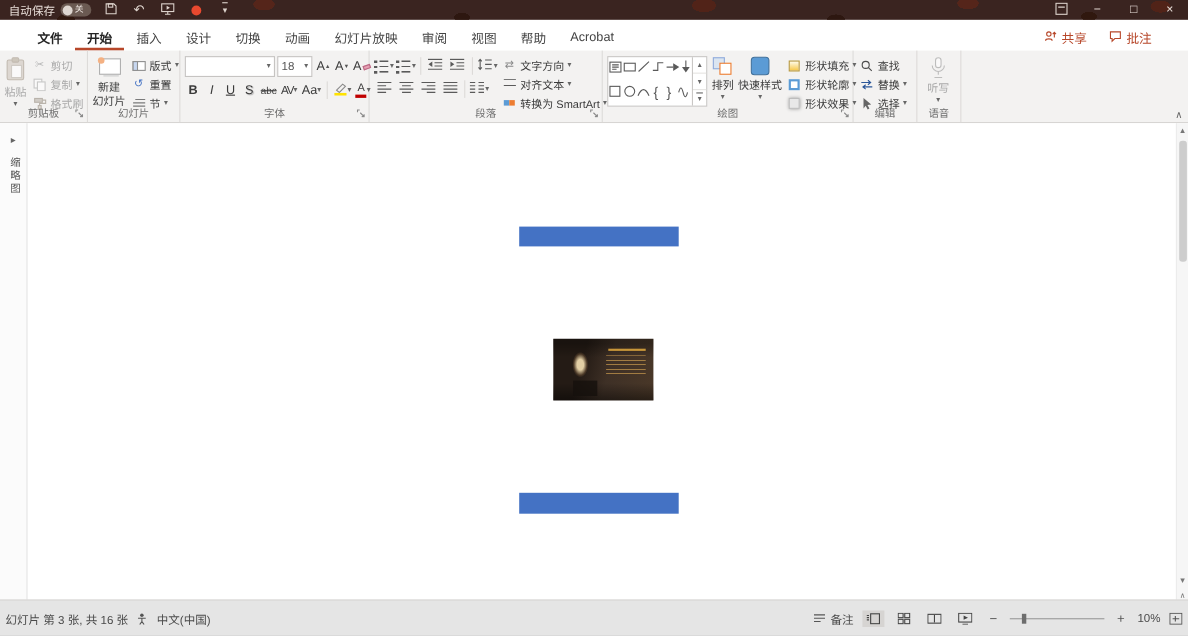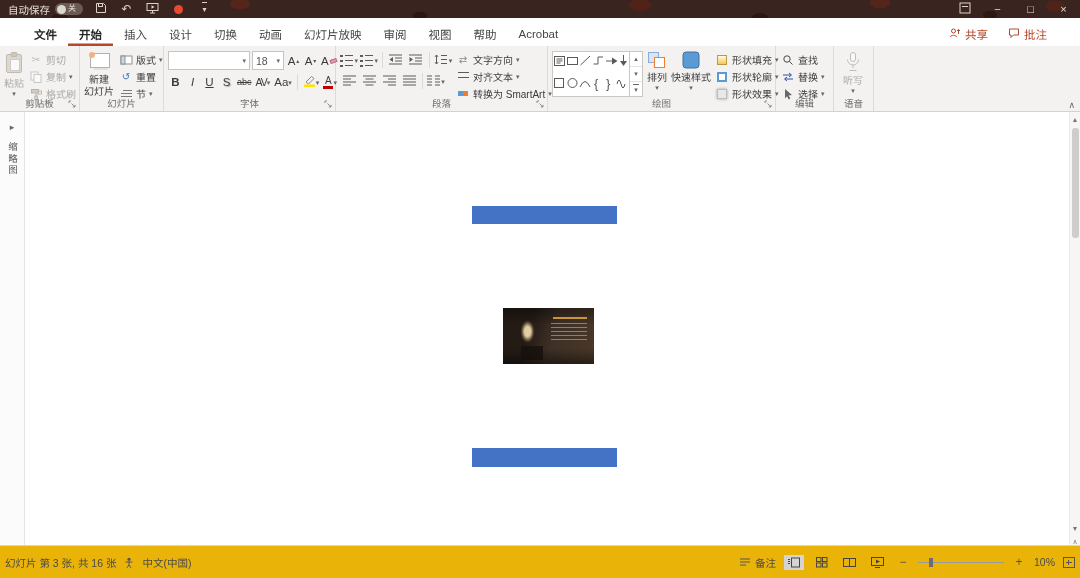--- a/index.html
+++ b/index.html
@@ -110,21 +110,21 @@
   .sobj-img{position:absolute;left:503px;top:196px;width:91px;height:56px;overflow:hidden;
     background:
       radial-gradient(10px 16px at 27% 42%, rgba(236,216,172,.95) 0 30%, rgba(130,98,64,.4) 60%, transparent 72%),
       linear-gradient(to bottom, rgba(0,0,0,.3) 0 8%, transparent 30% 72%, rgba(0,0,0,.45) 100%),
       linear-gradient(105deg, #241b15 0 30%, #3e3026 55%, #4a3828 100%);}
   .cap-title{position:absolute;right:7px;top:9px;width:34px;height:2px;background:#d8a23c;opacity:.9;}
   .cap-lines{position:absolute;right:7px;top:15px;width:36px;height:17px;background:repeating-linear-gradient(to bottom,#b98e49 0 1px,transparent 1px 4px);opacity:.8;}
   .podium{position:absolute;left:18px;bottom:4px;width:22px;height:14px;background:#15100c;opacity:.8;}
 
   
-  .statusbar{position:absolute;left:0;right:0;bottom:0;height:16px;background:#eab308;border-top:1px solid #d8d6d4;display:flex;align-items:center;font-size:10.5px;color:#4a4a4a;padding:16px 5px;gap:8px;white-space:nowrap;}
+  .statusbar{position:absolute;left:0;right:0;bottom:0;height:16px;background:#e5e5e5;border-top:1px solid #d8d6d4;display:flex;align-items:center;font-size:10.5px;color:#4a4a4a;padding:16px 5px;gap:8px;white-space:nowrap;}
   .sspacer{flex:1;}
   .vb{width:20px;height:15px;display:flex;align-items:center;justify-content:center;}
   .vb.active{background:#d6d4d2;}
   .zslider{width:86px;height:15px;position:relative;}
   .zslider::before{content:"";position:absolute;left:0;right:0;top:7px;height:1px;background:#9a9a9a;}
   .zthumb{position:absolute;left:11px;top:3px;width:4px;height:9px;background:#6d6d6d;}
   .zbtn{width:14px;text-align:center;font-size:12px;color:#555;}
   .sbicon{display:flex;align-items:center;}
 </style>
 </head>

